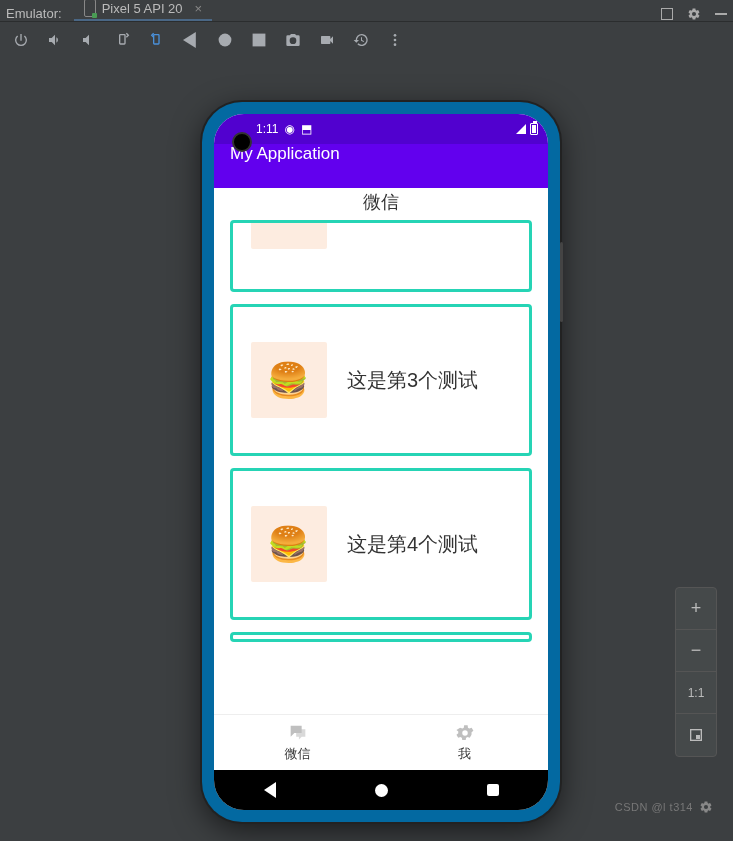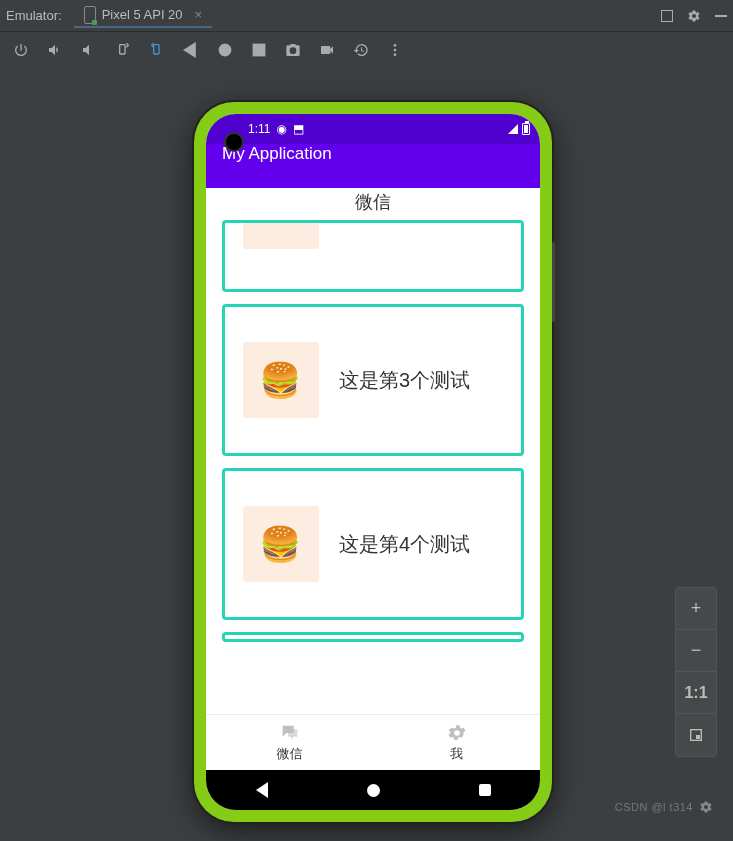--- a/index.html
+++ b/index.html
@@ -1,36 +1,36 @@
 <!DOCTYPE html>
 <html><head>
   <meta charset="utf-8">
   <style>
     *{box-sizing:border-box;margin:0;padding:0}
     body{background:#3c3f41;width:733px;height:841px;position:relative;font-family:-apple-system,Segoe UI,Arial,sans-serif;overflow:hidden}
 
     
-    .ide-top{height:32px;display:flex;align-items:center;padding:0 6px;color:#bbb;font-size:13px;border-bottom:1px solid #2b2d2e}
+    .ide-top{height:22px;display:flex;align-items:flex-end;padding:0 6px;color:#bbb;font-size:13px;border-bottom:1px solid #2b2d2e}
     .emu-lbl{color:#bbb;margin-right:12px}
     .dev-tab{display:flex;align-items:center;gap:6px;padding:2px 10px;border-bottom:2px solid #4a6785;color:#bbb}
     .dev-icon{width:12px;height:18px;border:1px solid #888;border-radius:2px;position:relative}
     .dev-icon:after{content:'';position:absolute;right:-2px;bottom:-2px;width:5px;height:5px;background:#499c54;border-radius:1px}
     .tab-x{margin-left:6px;color:#888}
     .ide-top-right{margin-left:auto;display:flex;align-items:center;gap:14px}
 
     
     .tool{height:36px;display:flex;align-items:center;gap:16px;padding:0 12px;color:#a7abb0}
     .tool span{display:inline-flex;align-items:center;justify-content:center;cursor:pointer;width:18px;height:18px}
     .tool .rot-l{color:#4a90d9}
 
     
     .stage{position:absolute;top:62px;left:0;right:0;bottom:0}
 
     
-    .phone{position:absolute;left:194px;top:40px;width:358px;height:720px;background:#84cc16;border-radius:40px;box-shadow:0 0 0 2px #222,0 8px 30px rgba(0,0,0,.6)}
+    .phone{position:absolute;left:202px;top:40px;width:358px;height:720px;background:#0369a1;border-radius:40px;box-shadow:0 0 0 2px #222,0 8px 30px rgba(0,0,0,.6)}
     .phone-inner{position:absolute;inset:12px;border-radius:30px;overflow:hidden;background:#fff}
     .cam{position:absolute;left:18px;top:18px;width:20px;height:20px;background:#000;border:2px solid #333;border-radius:50%;z-index:10}
     .side-btn{position:absolute;right:-3px;top:140px;width:3px;height:80px;background:#444;border-radius:2px}
 
     
     .status{height:30px;background:#5101cf;color:#fff;display:flex;align-items:center;font-size:12px;padding:0 10px}
     .status .left{margin-left:32px;display:flex;align-items:center;gap:6px}
     .status .right{margin-left:auto;display:flex;align-items:center;gap:4px}
     .tri{width:0;height:0;border-bottom:10px solid #fff;border-left:10px solid transparent}
     .batt{width:8px;height:12px;border:1px solid #fff;border-radius:1px;position:relative}
@@ -60,21 +60,21 @@
     
     .navbar{height:40px;background:#000;display:flex;align-items:center;justify-content:space-around}
     .nav-back{width:0;height:0;border-right:12px solid #fff;border-top:8px solid transparent;border-bottom:8px solid transparent}
     .nav-home{width:13px;height:13px;background:#fff;border-radius:50%}
     .nav-recent{width:12px;height:12px;background:#fff;border-radius:2px}
 
     
     .zoom{position:absolute;right:16px;bottom:84px;width:42px;background:#45494a;border:1px solid #555;border-radius:4px;overflow:hidden}
     .zoom div{height:42px;display:flex;align-items:center;justify-content:center;color:#bbb;font-size:18px;border-bottom:1px solid #555;cursor:pointer}
     .zoom div:last-child{border-bottom:none}
-    .zoom .lab{font-size:16px;font-weight:bold}
+    .zoom .lab{font-size:12px;font-weight:normal}
 
     
     .wm{position:absolute;right:20px;bottom:27px;color:#777;font-size:11px;letter-spacing:.5px;display:flex;align-items:center;gap:6px}
     .gear{width:14px;height:14px;fill:#888}
 
     .ic{width:16px;height:16px;fill:#a7abb0}
     .sq{width:12px;height:12px;border:1px solid #aaa}
     .min{width:12px;height:2px;background:#aaa}
   </style>
 </head>

